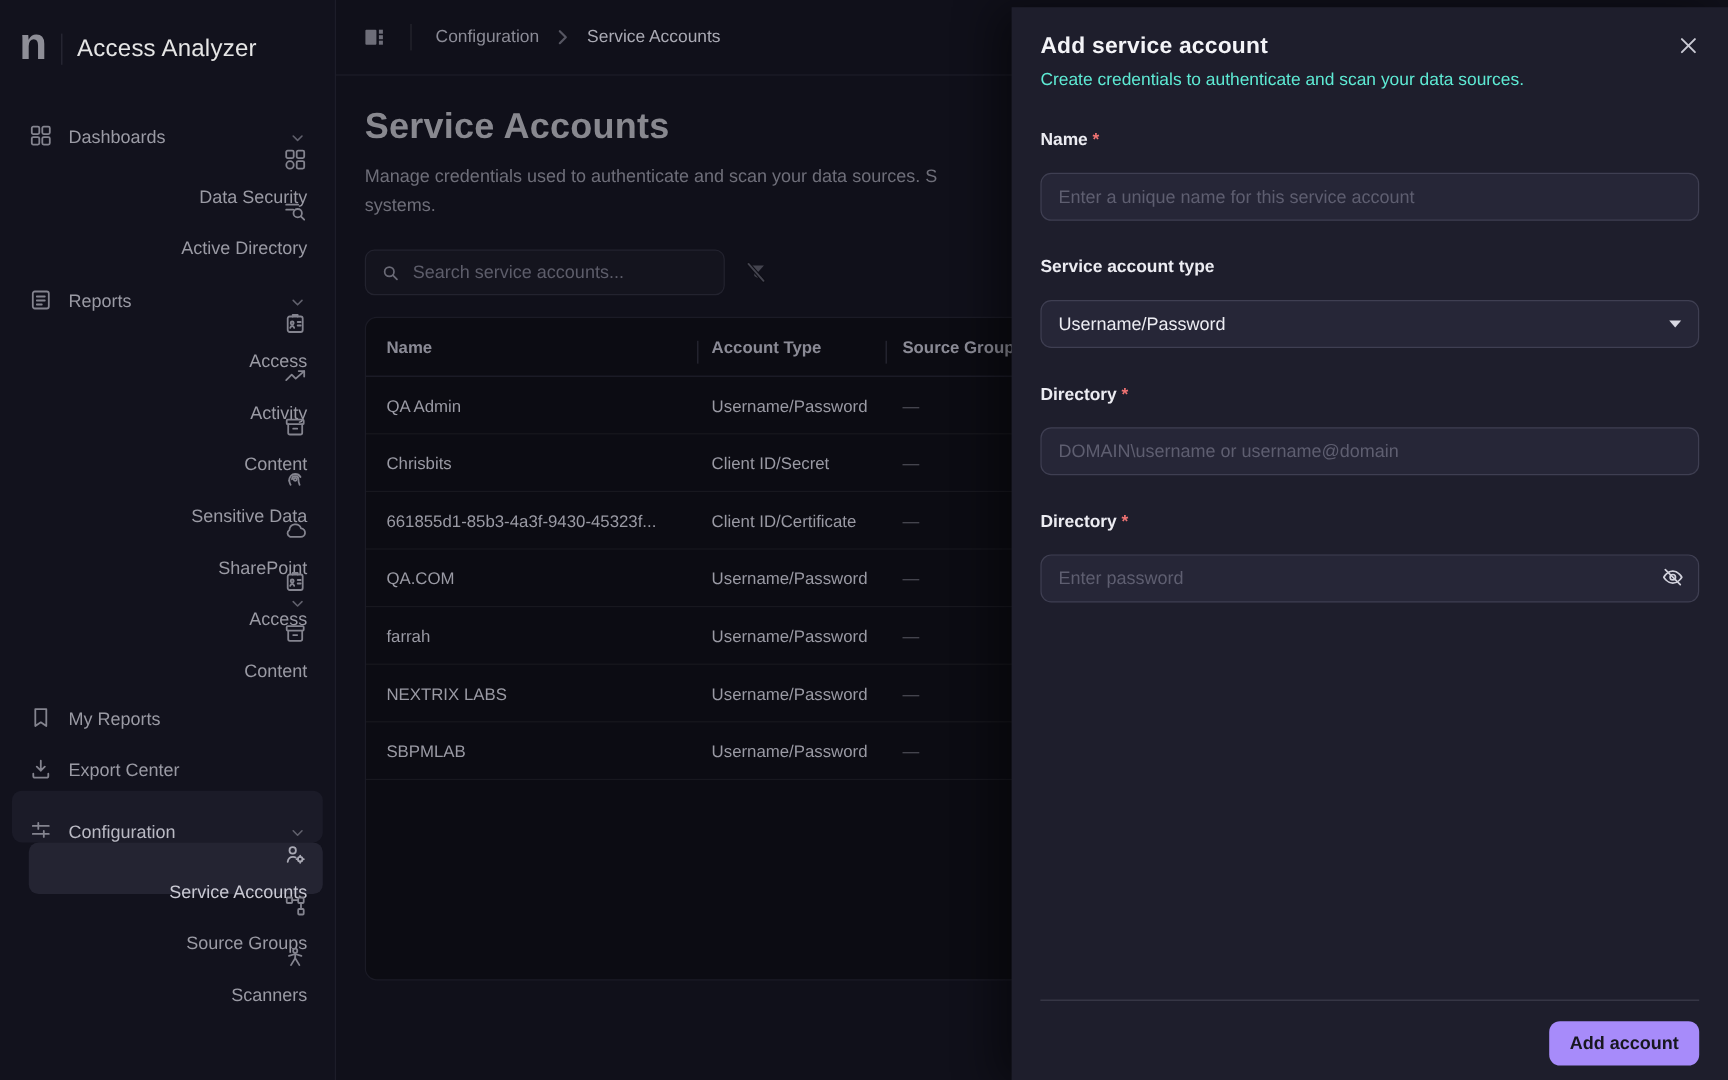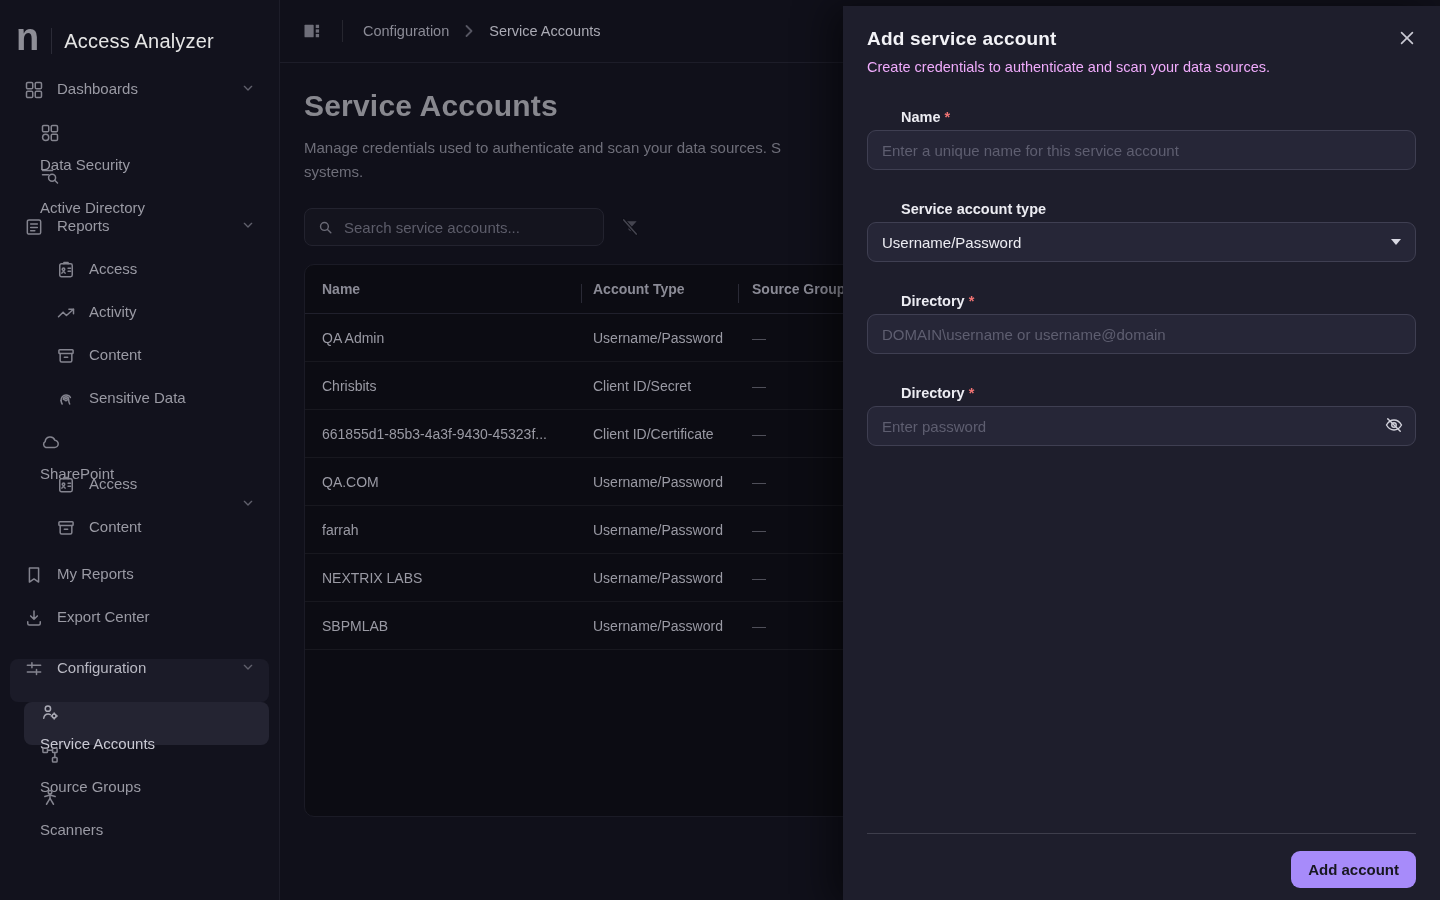--- a/index.html
+++ b/index.html
@@ -9,26 +9,26 @@
 
   
   .sidebar { width:280px; flex:0 0 280px; background:#12121d; border-right:1px solid #1d1d29;
     padding:0 10px; }
   .logo-row { display:flex; align-items:center; gap:12px; padding:26px 6px 18px 6px; }
   .logo-mark { font-size:38px; font-weight:700; line-height:30px; color:#8e8e97;
     transform:translateY(-4px); }
   .logo-sep { width:1px; height:26px; background:#2b2b37; }
   .logo-name { font-size:20px; color:#e5e5e5; letter-spacing:.2px; }
   .nav { padding-top:6px; }
-  .nav-item { display:flex; align-items:flex-start; gap:13px; height:43px; border-radius:8px;
+  .nav-item { display:flex; align-items:flex-end; gap:13px; height:43px; border-radius:8px;
     color:#9a9aa4; font-size:15px; padding-right:13px; cursor:pointer; }
   .nav-item .ic { color:#84848f; }
   .lvl0 { padding-left:14px; }
   .lvl1 { padding-left:30px;flex-direction:column; }
-  .lvl2 { padding-left:46px; }
+  .lvl2 { padding-left:46px;flex-direction:column; }
   .nav-item .chev { margin-left:auto; color:#60606c; width:16px; height:16px; }
   .nav-item.parent-active { background:#1b1b28; color:#b9b9c3; }
   .nav-item.active { background:#242432; color:#c9c9d3; margin-left:14px; padding-left:16px; }
   .nav-item.active .ic { color:#a9a9b4; }
   .gap8 { margin-top:8px; } .gap4 { margin-top:4px; }
 
   
   .main { flex:1; background:#10101a; min-width:0; }
   .topbar { height:63px; border-bottom:1px solid #1d1d29; display:flex; align-items:center;
     padding:0 22px; gap:12px; }
@@ -61,28 +61,28 @@
   .c3 { flex:1; padding-left:14px; position:relative; white-space:nowrap; }
   .t-head .c2::before, .t-head .c3::before { content:""; position:absolute; left:0; top:3px;
     width:1px; height:19px; background:#2a2a36; }
   .t-row .c3 { color:#4f4f59; }
 
   
   .drawer { position:absolute; top:6px; right:0; width:597px; height:900px; background:#1e1e2c;
     box-shadow:-14px 0 34px rgba(0,0,0,.45); display:flex; flex-direction:column; }
   .d-head { position:relative; padding:22px 24px 0 24px; }
   .d-title { font-size:19px; font-weight:700; color:#f3f3f7; letter-spacing:.2px; }
-  .d-sub { margin-top:9px; font-size:14.5px; color:#f0abfc; }
+  .d-sub { margin-top:9px; font-size:14.5px; color:#5eead4; }
   .d-close { position:absolute; top:22px; right:23px; width:19px; height:19px; color:#c9c9d3;
     cursor:pointer; }
   .d-form { padding:0 24px; margin-top:33px; }
   .field { margin-bottom:30px; }
-  .f-label { font-size:14.5px; font-weight:700; color:#ececf2;margin-left:34px; }
+  .f-label { font-size:14.5px; font-weight:700; color:#ececf2; }
   .req { color:#f07373; margin-left:4px; font-weight:700; }
-  .f-control { margin-top:4px; position:relative; }
+  .f-control { margin-top:18px; position:relative; }
   .f-input { width:100%; height:40px; background:#262637; border:1px solid #3f3f52;
     border-radius:9px; padding:0 14px; font-size:15px; color:#e6e6ee; outline:none;
     font-family:inherit; }
   .f-input::placeholder { color:#5e5e70; }
   .f-select { width:100%; height:40px; background:#262637; border:1px solid #3f3f52;
     border-radius:9px; padding:0 14px; font-size:15px; color:#ececf2; display:flex;
     align-items:center; cursor:pointer; }
   .sel-caret { margin-left:auto; width:0; height:0; border-left:5px solid transparent;
     border-right:5px solid transparent; border-top:6px solid #d8d8e2; }
   .eye-btn { position:absolute; right:12px; top:9px; width:22px; height:22px; color:#d2d2dc;

